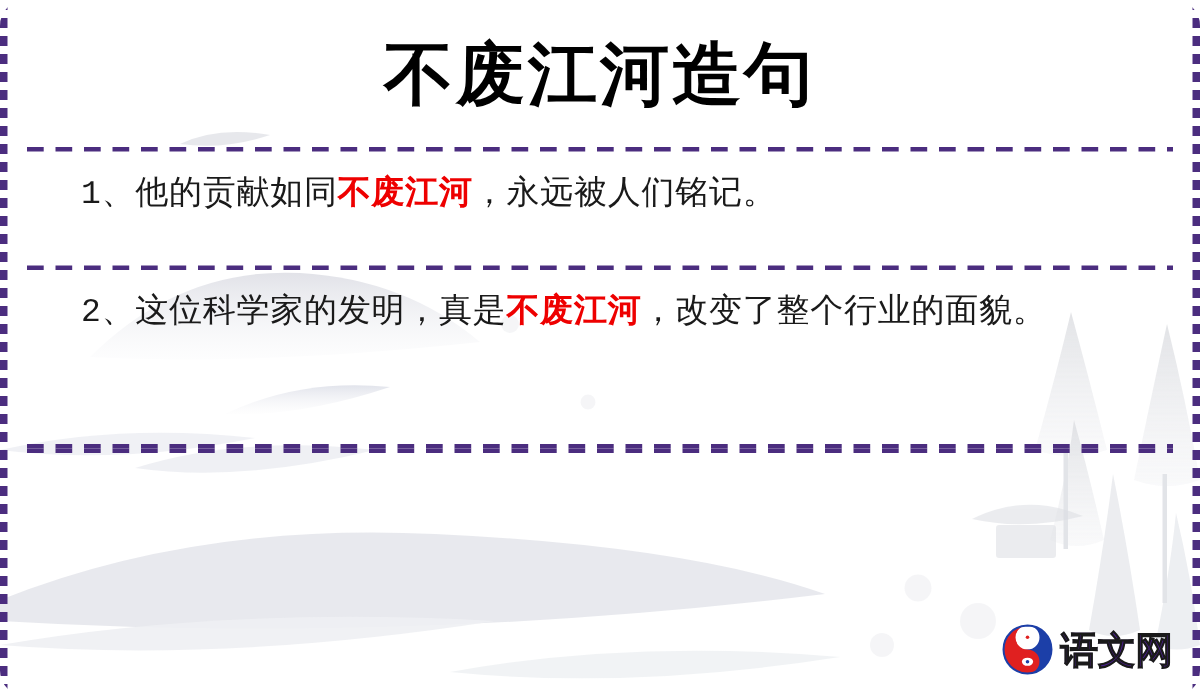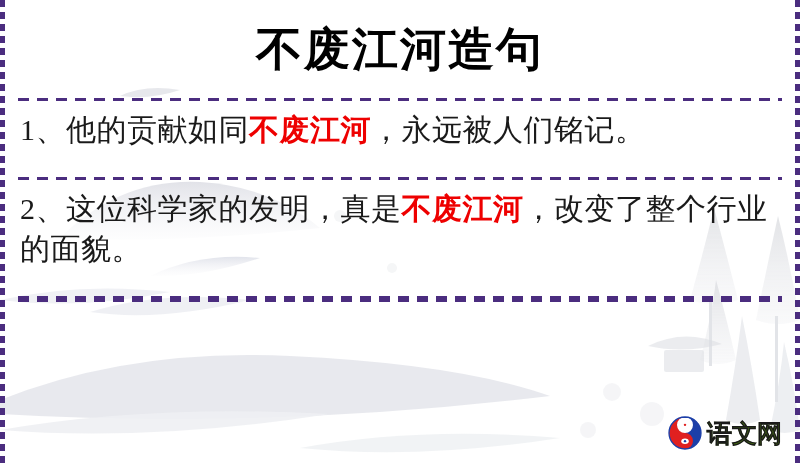--- a/index.html
+++ b/index.html
@@ -14,20 +14,21 @@
     overflow: hidden;
   }
 
   #page {
     position: relative;
     width: 800px;
     height: 464px;
     background: #ffffff;
     box-sizing: border-box;
     overflow: hidden;
+    border-radius: 17px;
   }
 
   
   .watermark {
     position: absolute;
     inset: 0;
     z-index: 0;
     pointer-events: none;
   }
   .watermark svg { display: block; width: 800px; height: 464px; }
@@ -80,27 +81,28 @@
     height: 3px;
     background-image: linear-gradient(to right,
         #4b2d7f 0px, #4b2d7f 11px,
         rgba(255,255,255,0) 11px, rgba(255,255,255,0) 19px);
     background-size: 19px 3px;
     background-repeat: repeat-x;
   }
 
   
   .sentence {
-    font-family: Liberation Serif, serif;
-    font-size: 30px;
+    font-family: Liberation Mono, monospace;
+    font-size: 22px;
     color: #1a1a1a;
     line-height: 40px;
     letter-spacing: 0.5px;
     padding: 9px 2px 9px 2px;
     word-break: break-all;
+    margin-left: 34px;
   }
   .sentence .idiom {
     color: #ee0000;
     font-weight: bold;
   }
 
   .row-1 { min-height: 58px; }
   .row-2 { min-height: 98px; }
   .row-3 { min-height: 58px; }
 
@@ -112,21 +114,21 @@
     z-index: 6;
     display: flex;
     align-items: center;
     gap: 5px;
   }
   .logo-mark { width: 34px; height: 34px; display: block; }
   .logo-text {
     font-family: "DejaVu Serif", "Liberation Serif", serif;
     font-size: 25px;
     font-weight: bold;
-    color: #4d7c0f;
+    color: #4c1d95;
     letter-spacing: 0px;
     line-height: 1;
     white-space: nowrap;
     -webkit-text-stroke: 0.6px #1a1a1a;
   }
 </style>
 </head>
 <body>
 
 <div id="page">

